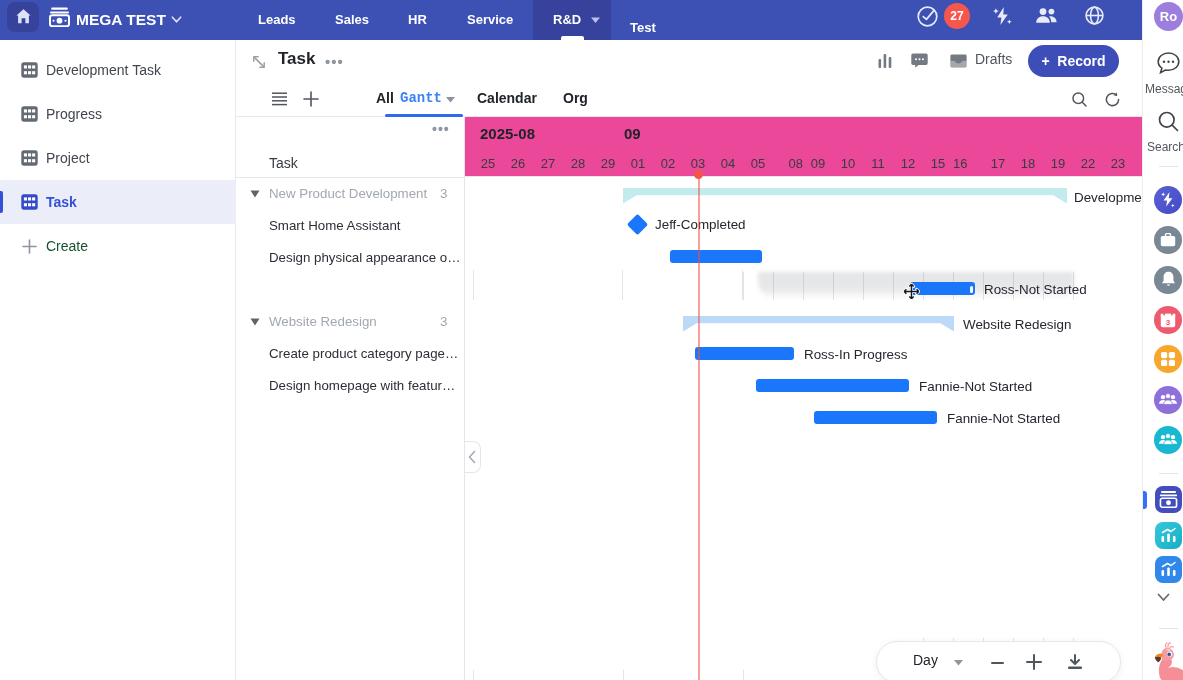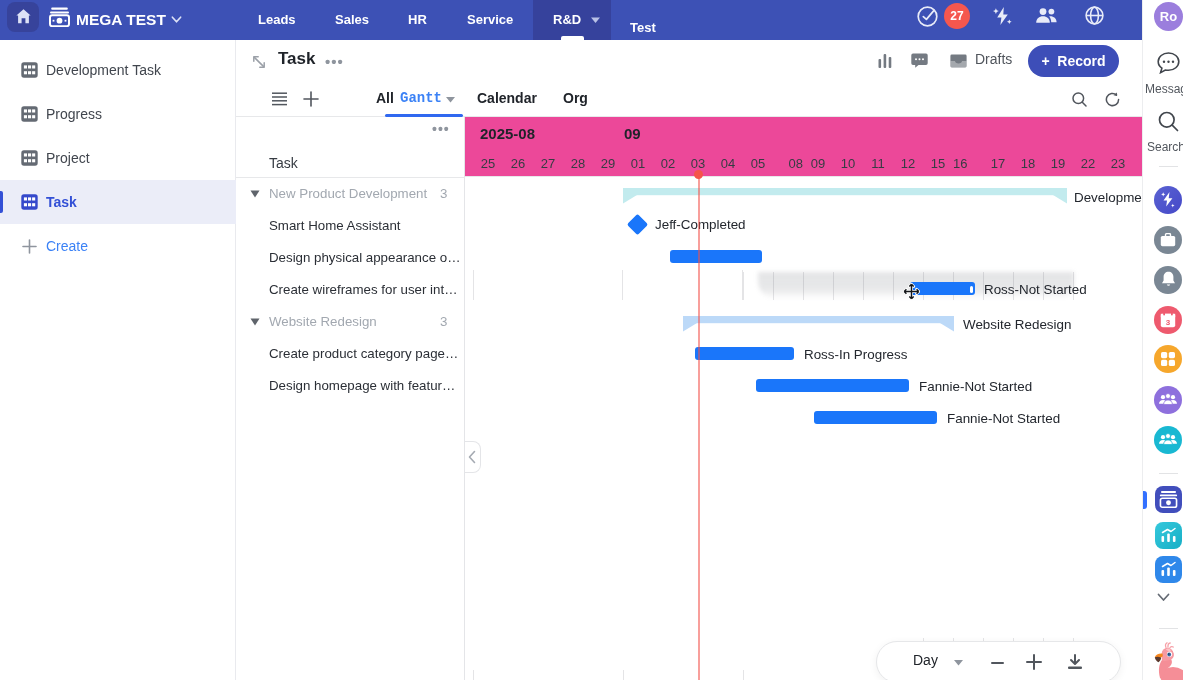--- a/index.html
+++ b/index.html
@@ -169,21 +169,21 @@
         </svg>
         <div class="lbl">Task</div>
       </div>
     <div class="lsbrow" style="top:184px;">
         <svg width="15" height="15" viewBox="0 0 15 15" style="left:22px;top:15px">
           <g stroke="#8F959E" stroke-width="1.6" stroke-linecap="round">
             <line x1="7.5" y1="1" x2="7.5" y2="14"></line>
             <line x1="1" y1="7.5" x2="14" y2="7.5"></line>
           </g>
         </svg>
-        <div class="lbl" style="color:#3b82f6;">Create</div>
+        <div class="lbl" style="color:#14532d;">Create</div>
       </div>
   </div>
 
   <div id="mh1">
     <svg class="abs" style="left:16px;top:15px" width="14" height="14" viewBox="0 0 14 14">
       <g stroke="#9BA0A8" stroke-width="1.5" fill="none" stroke-linecap="round" stroke-linejoin="round">
         <line x1="2.6" y1="2.6" x2="11.4" y2="11.4"></line>
         <path d="M1.8 6.2 V1.8 H6.2"></path>
         <path d="M12.2 7.8 V12.2 H7.8"></path>
       </g>
@@ -255,23 +255,20 @@
           <path d="M0.5 0.5 L9.5 0.5 L5 7.5 Z" fill="#5F646B"></path>
         </svg>
         <span style="position:absolute;left:33px;">New Product Development</span>
         <span style="position:absolute;left:204px;">3</span>
       </div>
     <div class="prow" style="top:125px;color:#2B2F36;">
         <span style="position:absolute;left:33px;">Design physical appearance o…</span>
       </div>
     <div class="prow" style="top:93px;color:#2B2F36;">
         <span style="position:absolute;left:33px;">Smart Home Assistant</span>
-      </div>
-    <div class="prow" style="top:157px;color:#2B2F36;">
-        <span style="position:absolute;left:33px;">Create wireframes for user int…</span>
       </div>
     <div class="prow" style="top:189px;color:#A2A8B0;">
         <svg class="abs" style="left:14px;top:12px" width="10" height="8" viewBox="0 0 10 8">
           <path d="M0.5 0.5 L9.5 0.5 L5 7.5 Z" fill="#5F646B"></path>
         </svg>
         <span style="position:absolute;left:33px;">Website Redesign</span>
         <span style="position:absolute;left:204px;">3</span>
       </div>
     <div class="prow" style="top:221px;color:#2B2F36;">
         <span style="position:absolute;left:33px;">Create product category page…</span>

